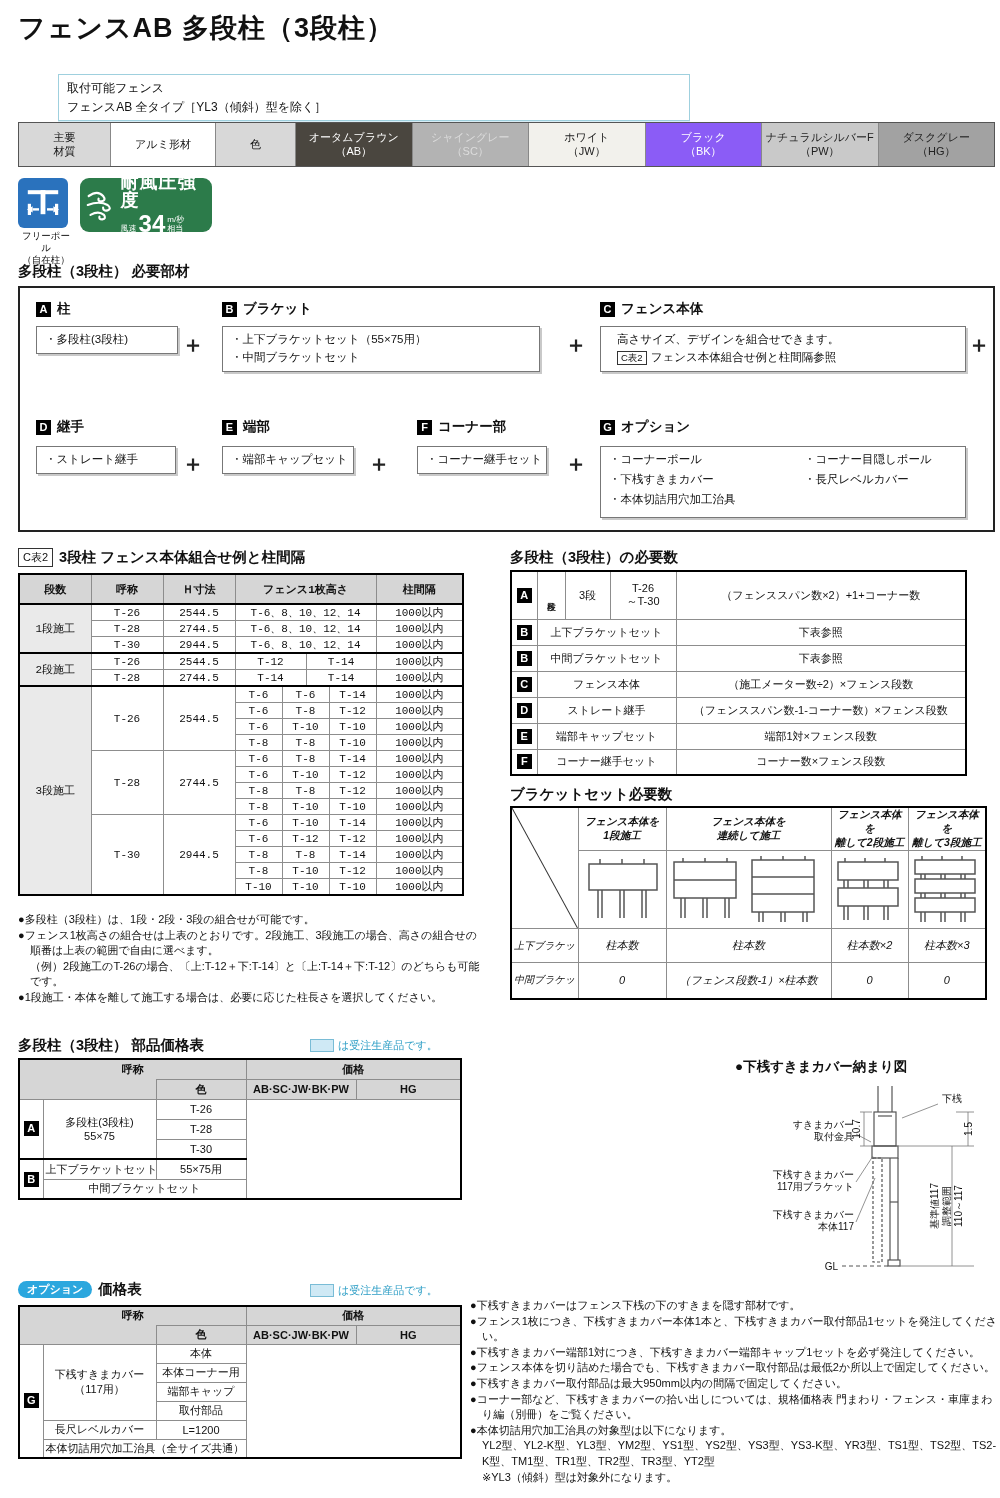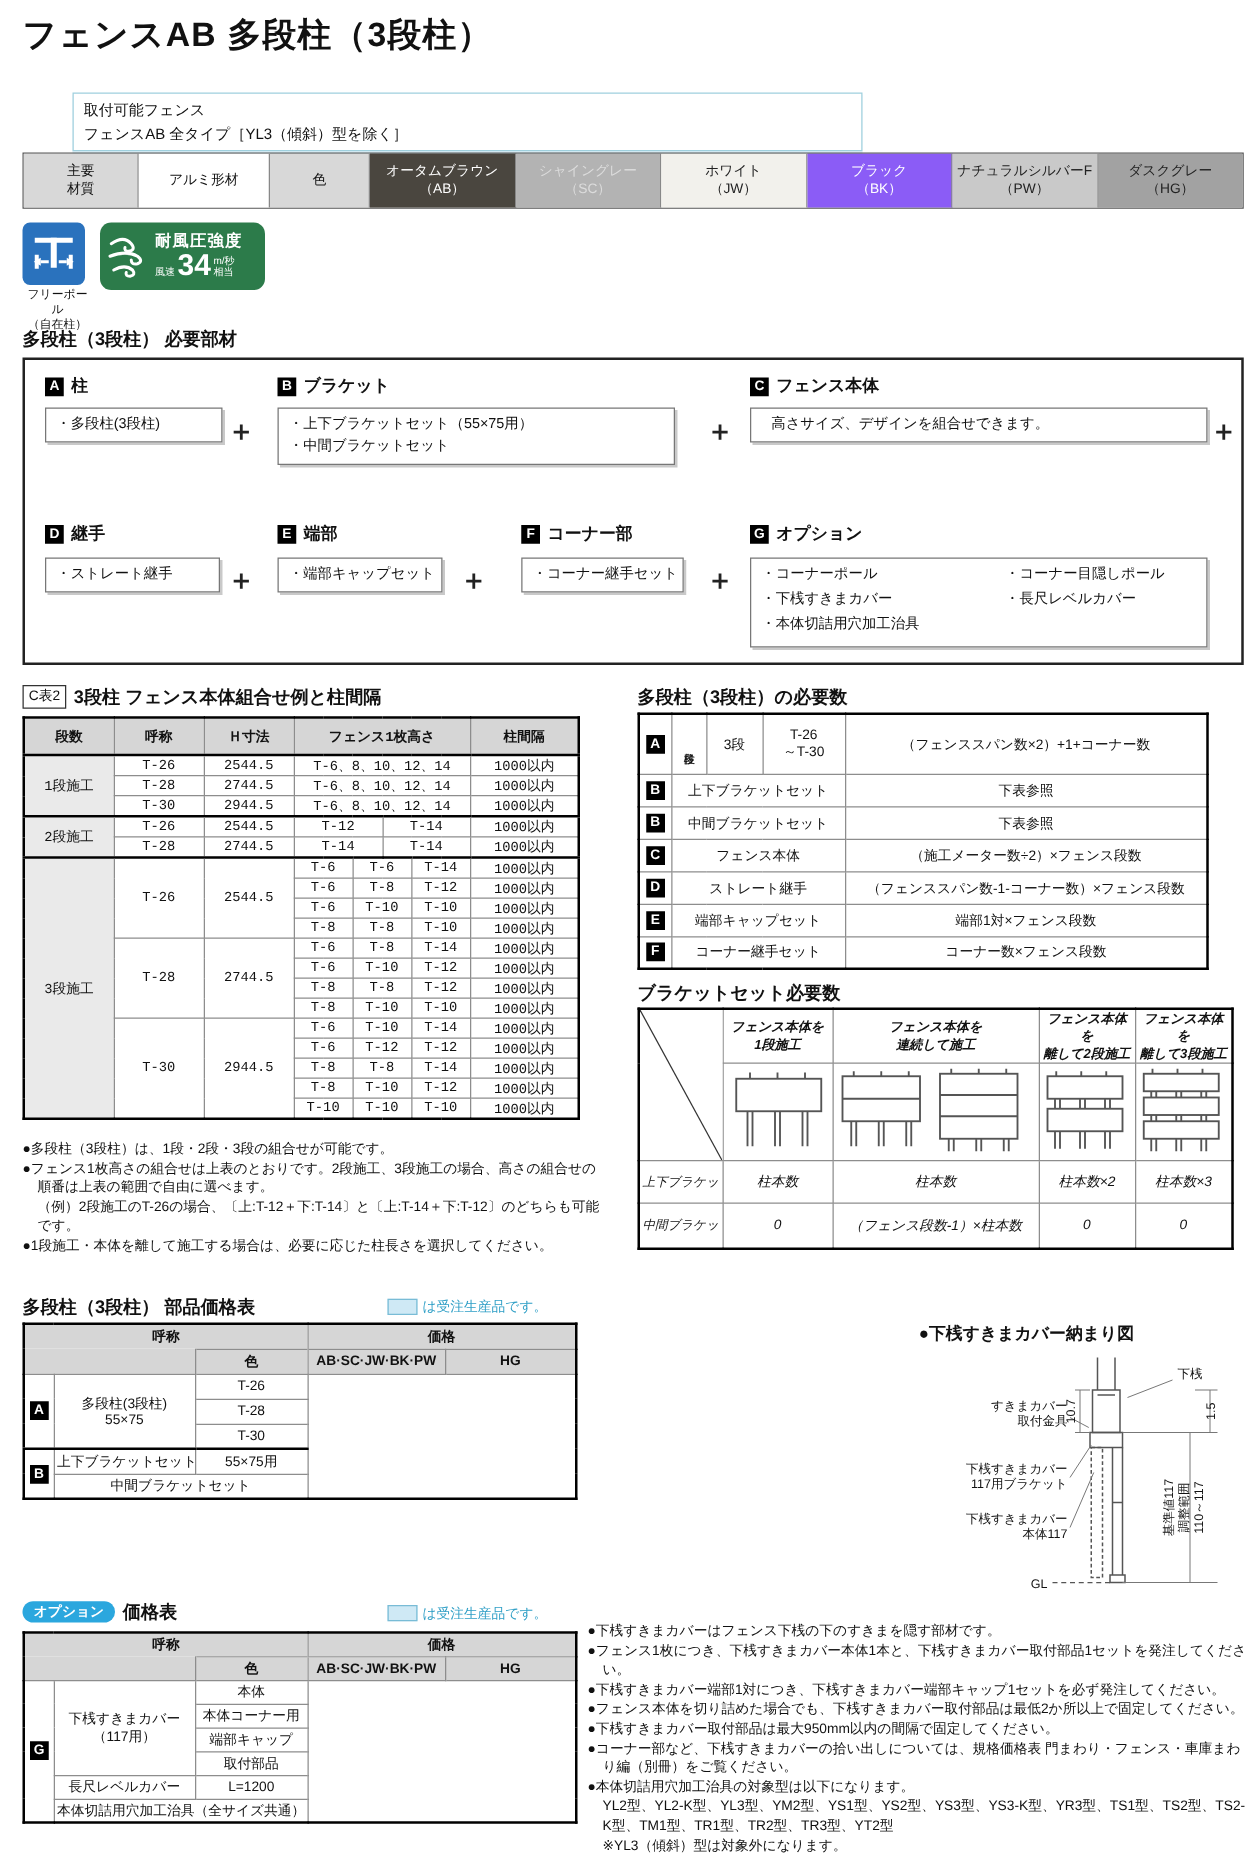--- a/index.html
+++ b/index.html
@@ -14,21 +14,21 @@
   .matcell{display:flex;flex-direction:column;justify-content:center;align-items:center;
            font-size:11px;line-height:1.25;box-sizing:border-box;border-right:1px solid #888;}
   .matcell:last-child{border-right:none;}
   .gcell{background:#d8d8d8;}
   
   .fpicon{width:50px;height:50px;border-radius:6px;background:#2a72bd;display:flex;align-items:center;justify-content:center;}
   .fplabel{font-size:9.5px;line-height:1.25;text-align:center;margin-top:2px;}
   .windbadge{width:132px;height:54px;border-radius:9px;background:#2c7b4a;color:#fff;
              display:flex;align-items:center;padding:2px 6px;box-sizing:border-box;gap:4px;}
   .windtxt{display:flex;flex-direction:column;line-height:1;}
-  .windtitle{font-size:13px;font-weight:bold;letter-spacing:1px;}
+  .windtitle{font-size:18px;font-weight:bold;letter-spacing:1px;font-family:Liberation Mono, monospace;}
   .windrow{display:flex;align-items:flex-end;gap:2px;margin-top:2px;}
   .windpre{font-size:8px;padding-bottom:3px;}
   .windval{font-size:24px;font-weight:bold;}
   .windunit{display:flex;flex-direction:column;font-size:8px;line-height:1.1;padding-bottom:2px;}
   
   .stitle{font-size:14.5px;font-weight:bold;white-space:nowrap;}
   .partsbox{border:2px solid #222;background:#fff;}
   .phead{position:absolute;display:flex;align-items:center;gap:6px;font-size:13.5px;font-weight:bold;white-space:nowrap;}
   .chip{display:inline-block;min-width:15px;width:15px;height:15px;background:#000;color:#fff;
         font-size:11px;font-weight:bold;line-height:15px;text-align:center;}
@@ -179,20 +179,23 @@
       <div>・中間ブラケットセット</div>
     </div>
     <div class="plus" style="left:545px;top:42px;">＋</div>
 
     <div class="phead" style="left:580px;top:12px;">
       <span class="chip">C</span>
       <span>フェンス本体</span>
     </div>
     <div class="ibox" style="left:580px;top:38px;width:348px;">
       <div style="padding-left:8px;">高さサイズ、デザインを組合せできます。</div>
+      <div style="padding-left:8px;">
+        <span class="cbadge">C表2</span><span>フェンス本体組合せ例と柱間隔参照</span>
+      </div>
     </div>
     <div class="plus" style="left:948px;top:42px;">＋</div>
 
     <div class="phead" style="left:16px;top:130px;">
       <span class="chip">D</span>
       <span>継手</span>
     </div>
     <div class="ibox" style="left:16px;top:158px;width:122px;">
       <div>・ストレート継手</div>
     </div>

